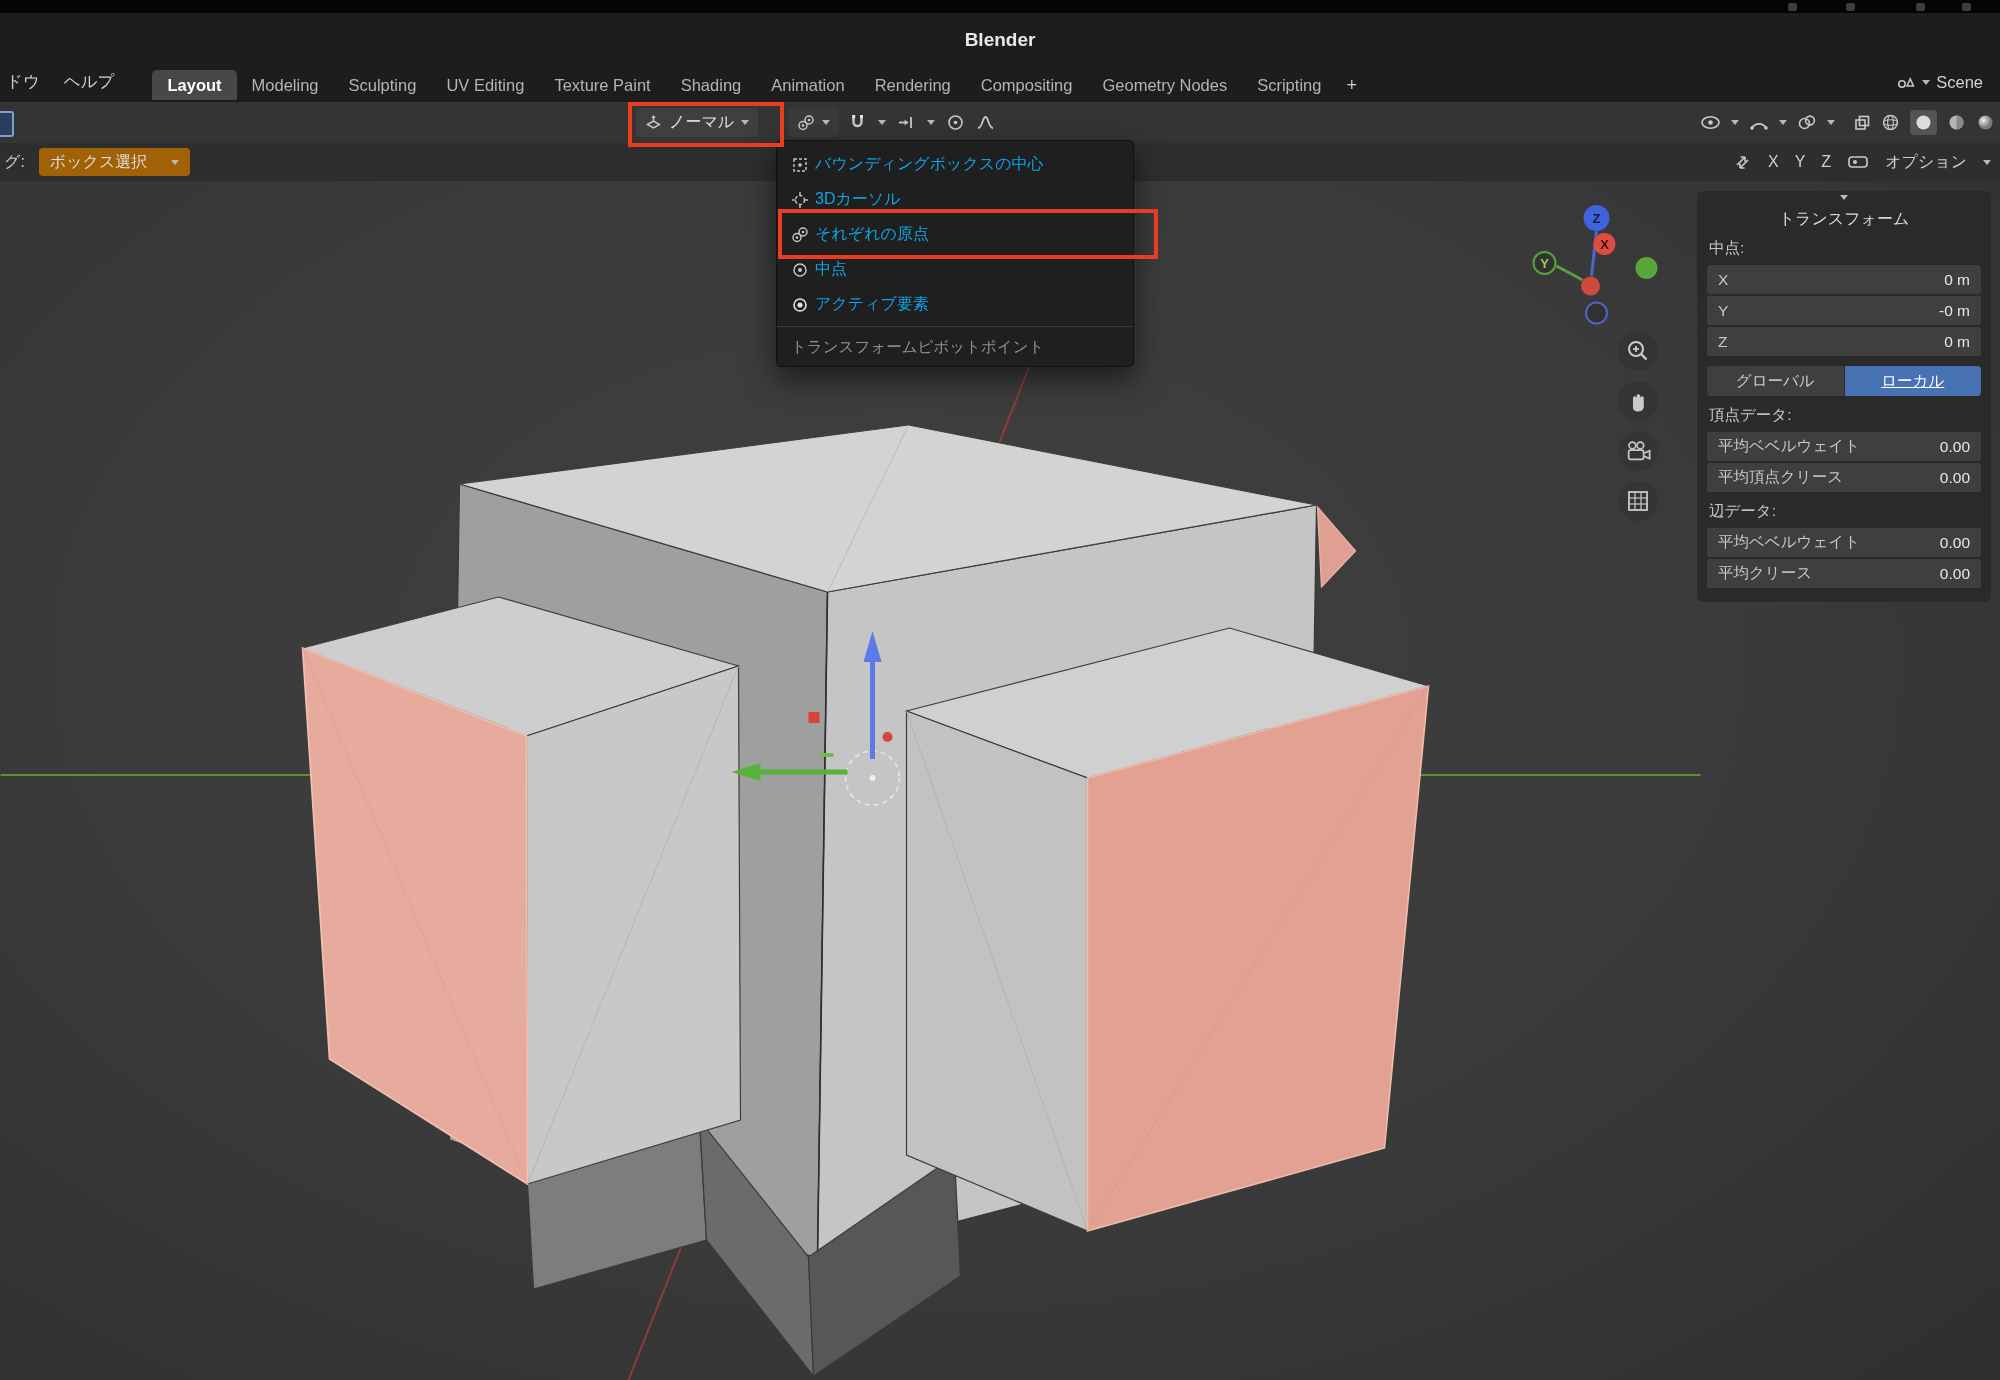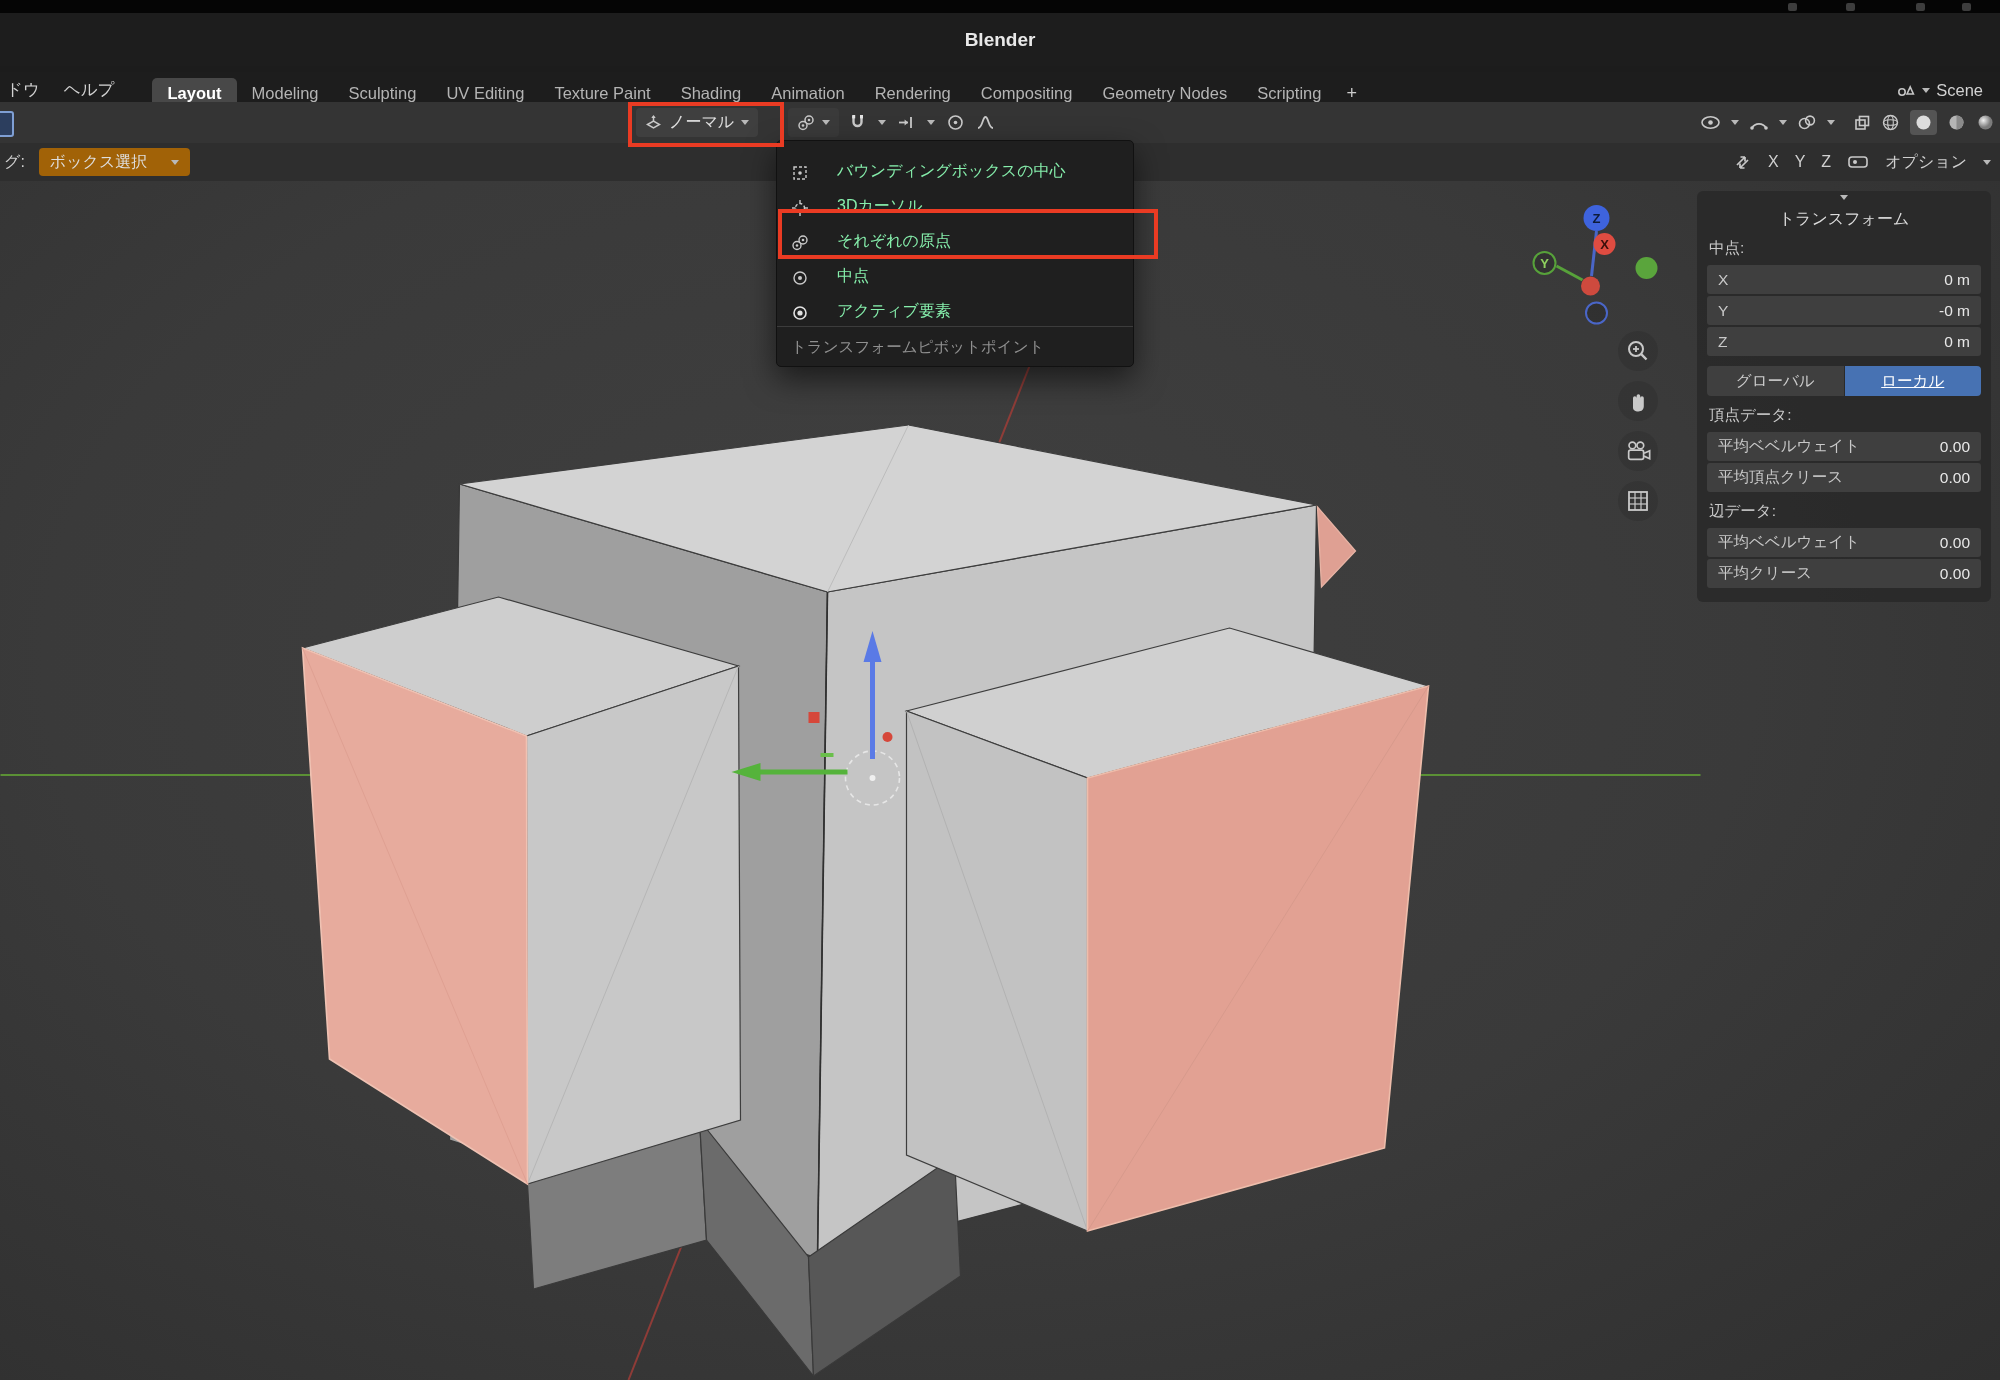--- a/index.html
+++ b/index.html
@@ -6,21 +6,21 @@
   .screen{position:relative;width:2000px;height:1380px;background:#1c1c1c;overflow:hidden;
           font-family:"Liberation Sans",sans-serif;-webkit-font-smoothing:antialiased;}
   
   .sysbar{position:absolute;left:0;top:0;width:100%;height:13px;background:#050505;}
   .sysdot{position:absolute;top:3px;width:9px;height:8px;border-radius:2px;background:#3d3d3d;}
   
   .titlebar{position:absolute;top:13px;left:0;width:100%;height:53px;background:#1d1d1d;
             display:flex;align-items:center;justify-content:center;}
   .title{color:#e8e8e8;font-weight:bold;font-size:19px;}
   
-  .tabsrow{position:absolute;top:72px;left:0;width:100%;height:36px;background:#1d1d1d;
+  .tabsrow{position:absolute;top:64px;left:0;width:100%;height:36px;background:#1d1d1d;
            display:flex;align-items:center;}
   .topmenu{color:#d2d2d2;font-size:16.5px;margin-right:24px;white-space:nowrap;}
   .topmenu:first-child{margin-left:6px;}
   .tabs{display:flex;align-items:flex-end;height:100%;margin-left:14px;}
   .tab{height:30px;line-height:30px;padding:0 15px;font-size:16.5px;color:#b4b4b4;
        border-radius:5px 5px 0 0;white-space:nowrap;}
   .tab.active{background:#484848;color:#ffffff;font-weight:bold;}
   .tab.addtab{padding:0 10px;color:#cccccc;font-size:18px;}
   .scene-chip{margin-left:auto;display:flex;align-items:center;gap:6px;color:#d2d2d2;
               font-size:16.5px;padding-right:17px;white-space:nowrap;}
@@ -71,21 +71,21 @@
   .seg{display:flex;gap:1px;margin:10px 0 2px;height:30px;}
   .seg-btn{flex:1;display:flex;align-items:center;justify-content:center;background:#3f3f3f;
            color:#cccccc;font-size:15.5px;}
   .seg-btn:first-child{border-radius:4px 0 0 4px;}
   .seg-btn:last-child{border-radius:0 4px 4px 0;}
   .seg-btn.active{background:#4772b3;color:#ffffff;text-decoration:underline;}
   
   .pivot-menu{position:absolute;left:776px;top:140px;width:356px;background:#1f1f1f;
               border:1px solid #111;border-radius:5px;box-shadow:0 12px 30px rgba(0,0,0,0.55);
               padding:6px 0 3px;z-index:50;}
-  .pm-item{height:35px;display:flex;align-items:flex-end;gap:28px;padding:0 14px;color:#86efac;
+  .pm-item{height:35px;display:flex;align-items:center;gap:6px;padding:0 14px;color:#0ea5e9;
            font-size:16px;white-space:nowrap;}
   .pm-sep{height:1px;background:#3c3c3c;margin:4px 0;}
   .pm-footer{height:32px;display:flex;align-items:center;padding:0 14px;color:#909090;font-size:15.5px;}
   
   .annot{position:absolute;border:4px solid #ea3b23;z-index:60;pointer-events:none;}
   .annot1{left:628px;top:102px;width:148px;height:37px;}
   .annot2{left:778px;top:209px;width:372px;height:42px;}
 </style>
 </head>
 <body>

